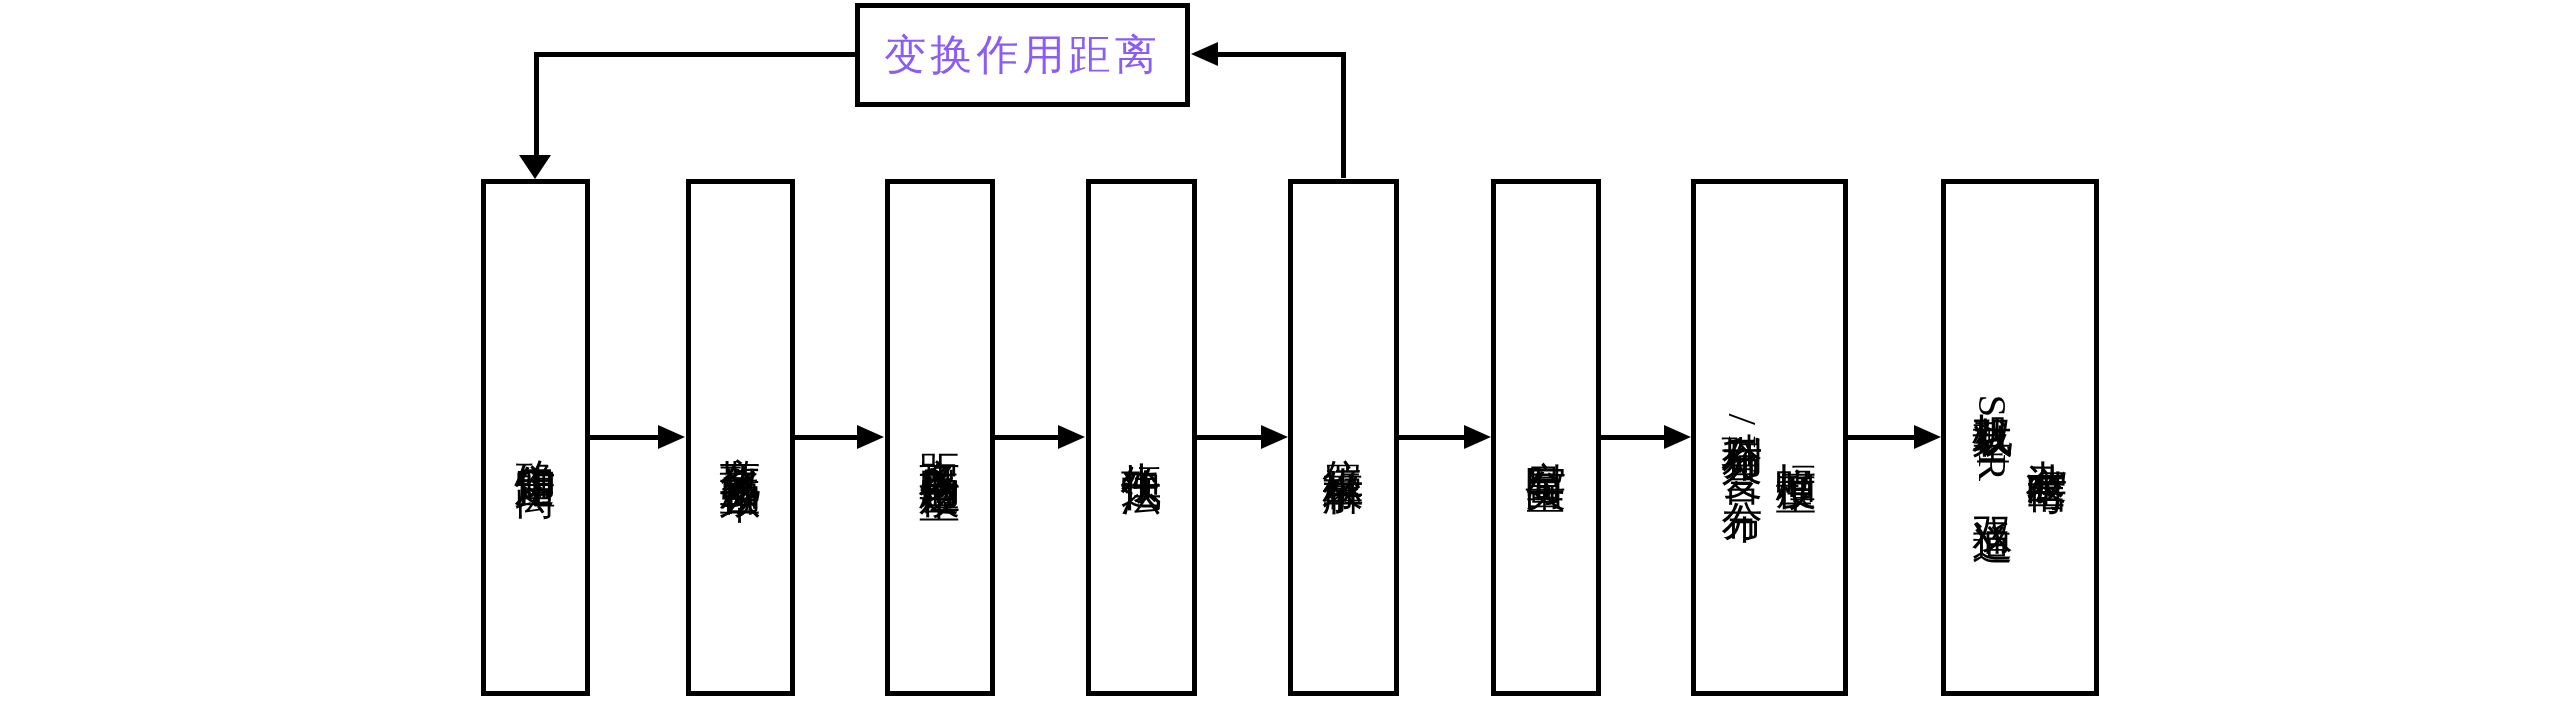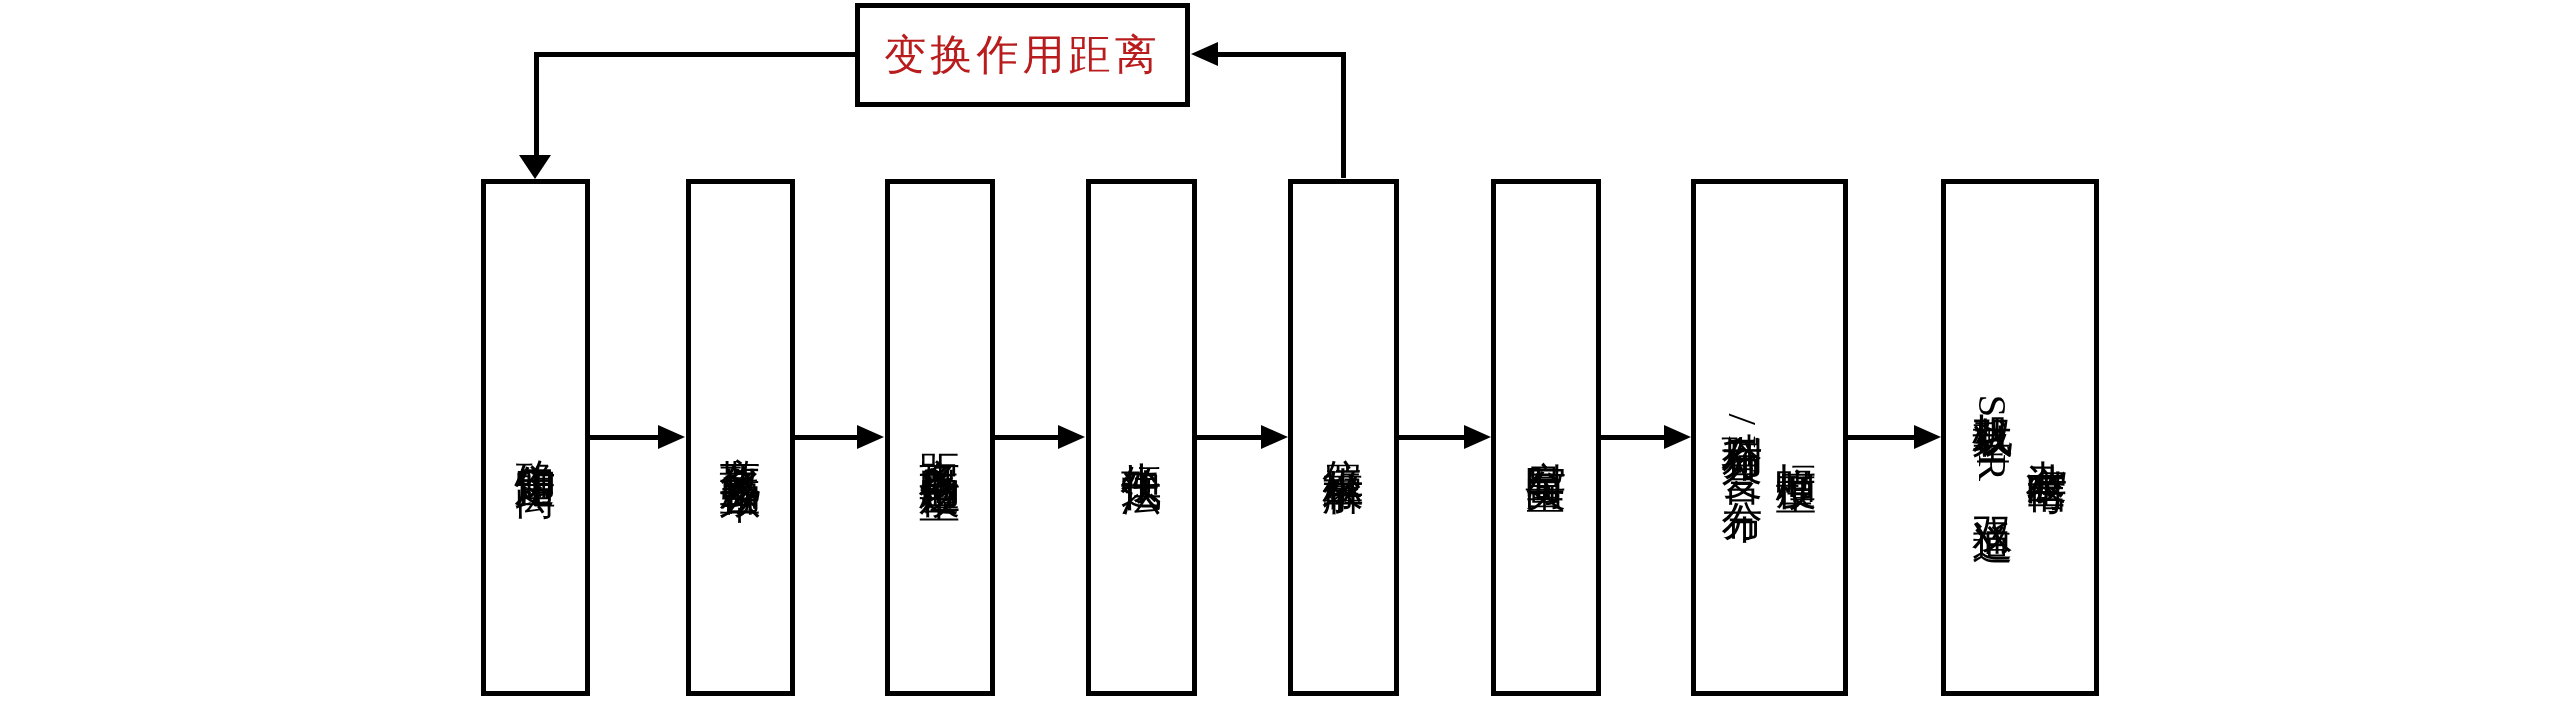--- a/index.html
+++ b/index.html
@@ -27,21 +27,21 @@
     justify-content: center;
   }
   .top-box {
     left: 855px; top: 2.7px;
     width: 335px; height: 104px;
   }
   .htext {
     font-size: 42px;
     letter-spacing: 4.1px;
     white-space: nowrap;
-    color: #b91c1c;
+    color: #8b5cf6;
     font-family: Liberation Mono, monospace;
   }
   .tall { top: 179px; height: 517px; }
   .b1 { left: 481px;  width: 109px; }
   .b2 { left: 686px; width: 109px; }
   .b3 { left: 885px; width: 110px; }
   .b4 { left: 1086px; width: 111px; }
   .b5 { left: 1288px; width: 111px; }
   .b6 { left: 1491px; width: 110px; }
   .b7 { left: 1691px; width: 157px; }

